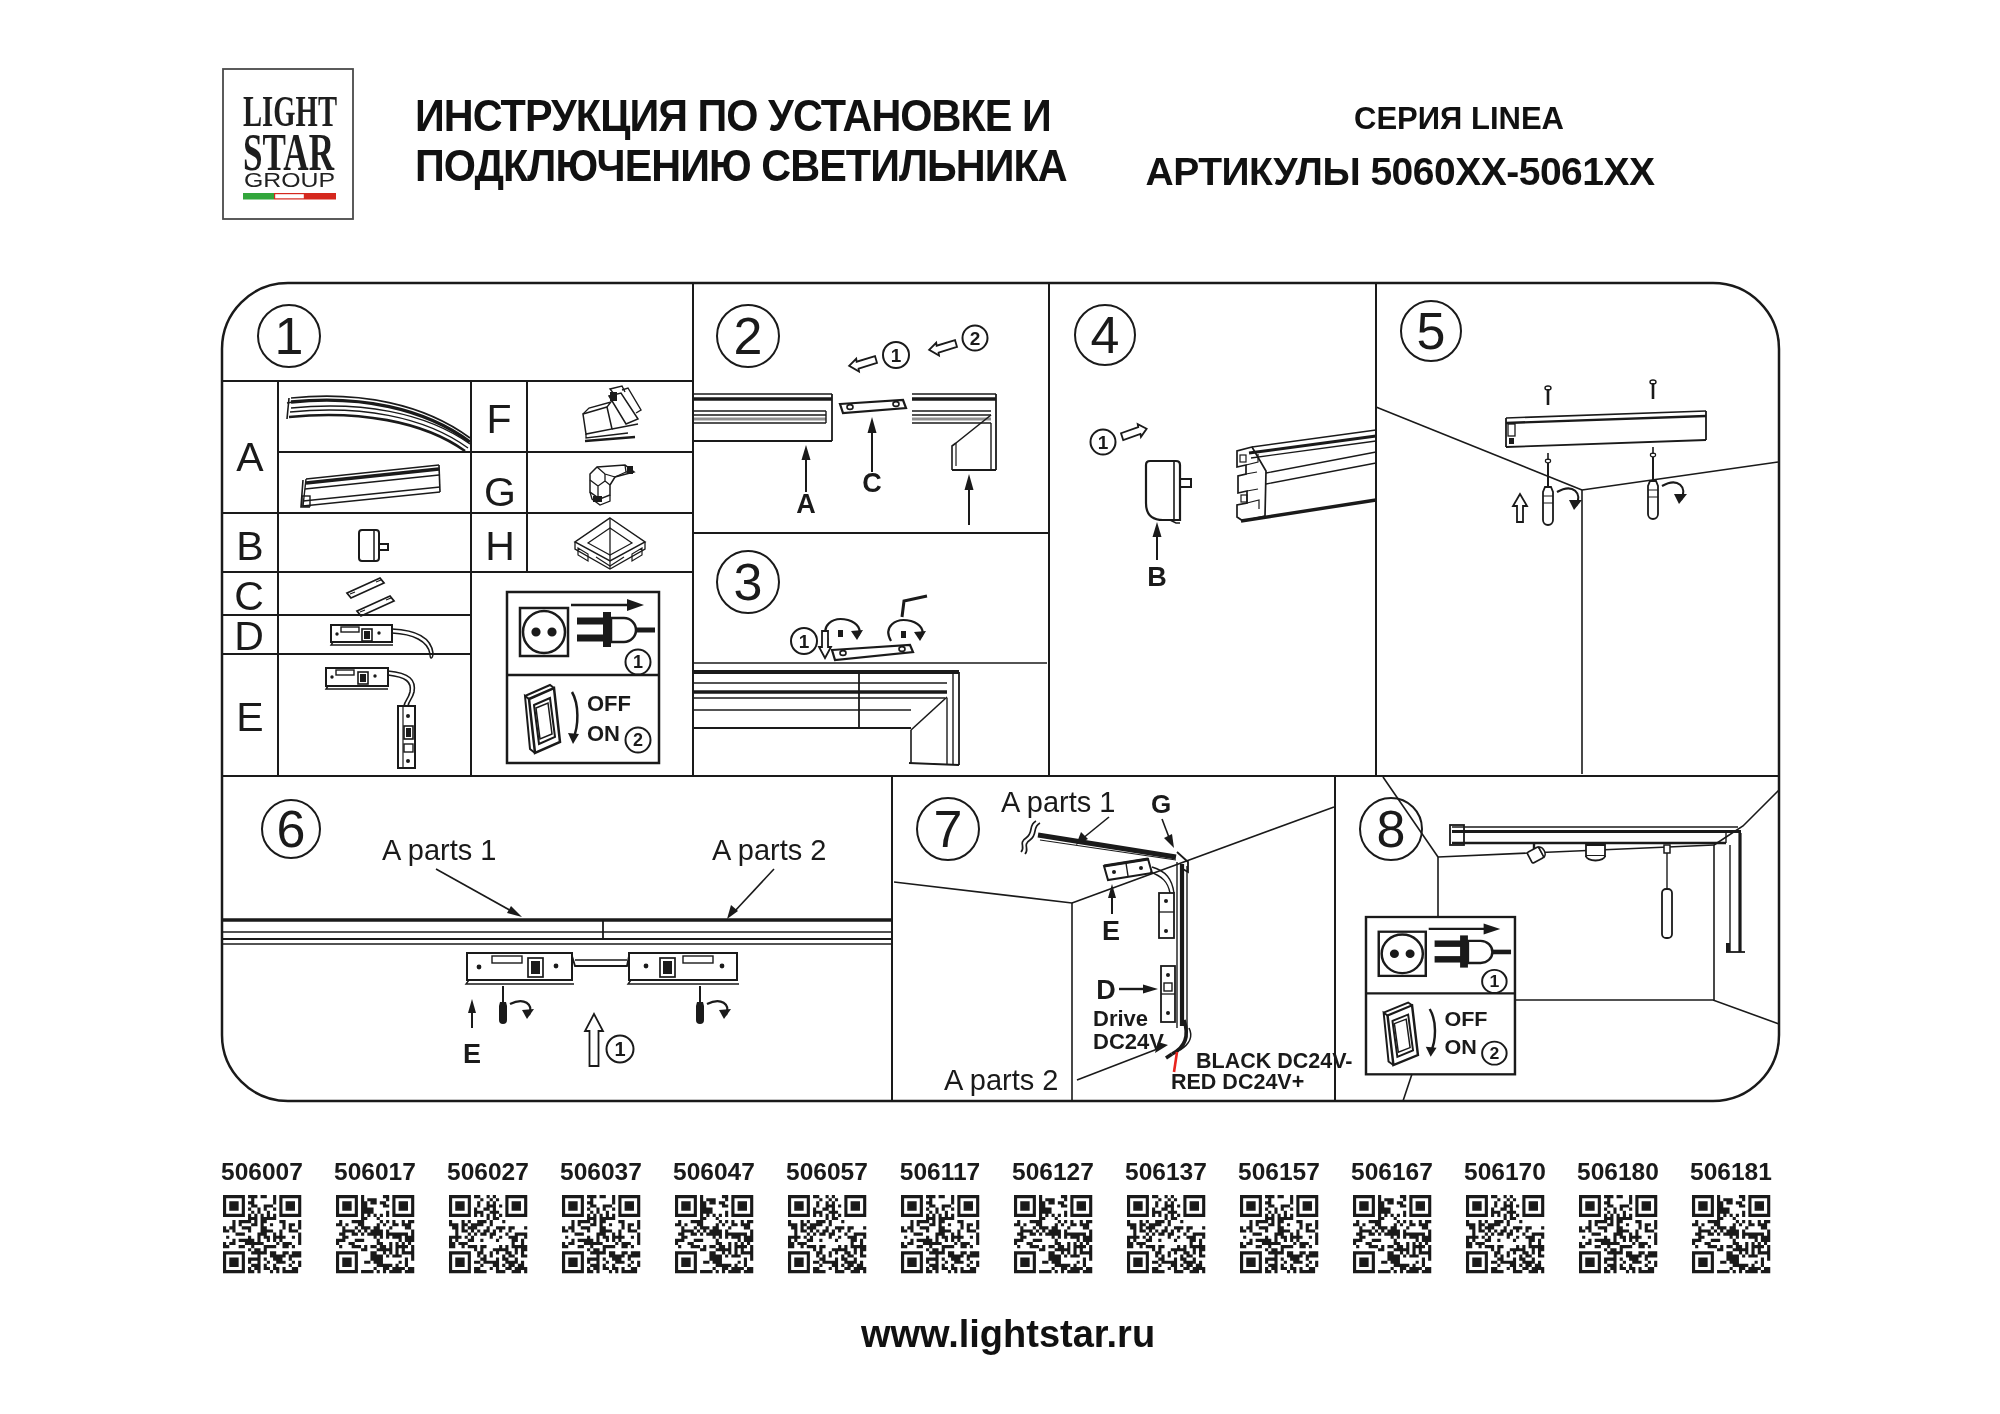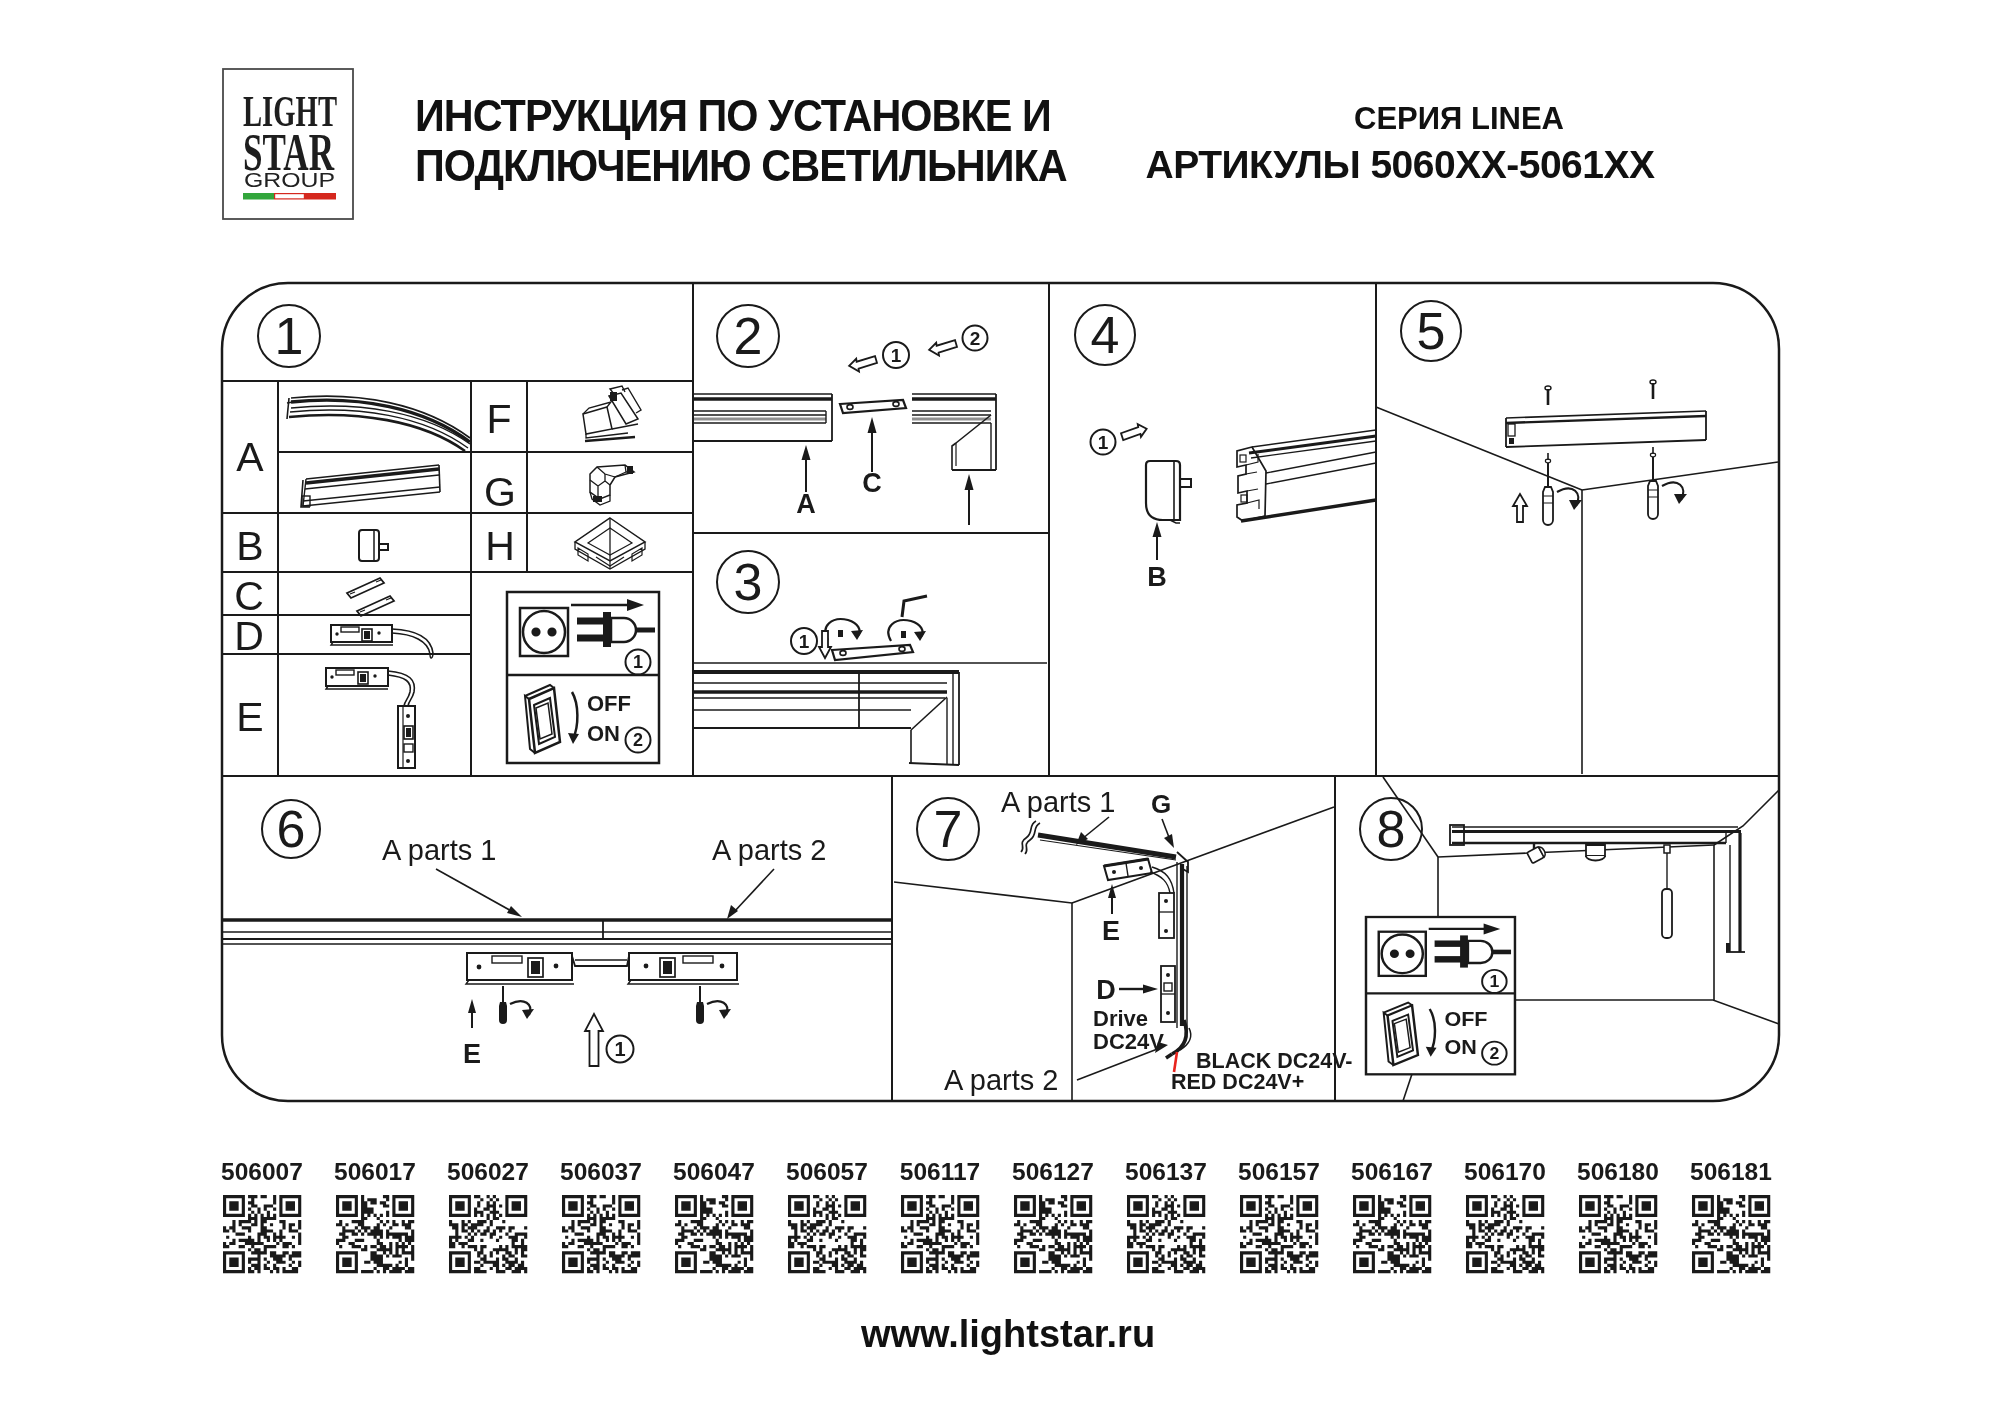--- a/index.html
+++ b/index.html
@@ -21,21 +21,21 @@
     <rect x="21" y="125" width="31" height="6.5" fill="#32a63c"></rect>
     <rect x="52.6" y="125.6" width="29.8" height="5.3" fill="#fff" stroke="#d5281e" stroke-width="1.2"></rect>
     <rect x="83" y="125" width="31" height="6.5" fill="#d5281e"></rect>
   </g>
 </svg>
 
 <div class="abs" style="left:415px;top:91px;font-weight:bold;font-size:44px;line-height:50px;letter-spacing:-1px;transform:scaleX(0.94);transform-origin:left top;white-space:nowrap;">ИНСТРУКЦИЯ ПО УСТАНОВКЕ И<br>ПОДКЛЮЧЕНИЮ СВЕТИЛЬНИКА</div>
 
 <div class="abs" style="left:1249px;top:101px;width:420px;text-align:center;font-weight:bold;font-size:31px;">СЕРИЯ LINEA</div>
 
-<div class="abs" style="left:1100px;top:143px;width:600px;text-align:center;font-weight:bold;font-size:39px;letter-spacing:-0.5px;">АРТИКУЛЫ 5060XX-5061XX</div>
+<div class="abs" style="left:1100px;top:150px;width:600px;text-align:center;font-weight:bold;font-size:39px;letter-spacing:-0.5px;">АРТИКУЛЫ 5060XX-5061XX</div>
 
 <svg class="abs" style="left:0;top:0;" width="2000" height="1414" viewBox="0 0 2000 1414" fill="none" stroke="#1a1a1a" stroke-width="2">
 <defs>
 <g id="legend" stroke="#1a1a1a">
 
   <rect x="0" y="0" width="152" height="171" stroke-width="2.5"></rect>
   <line x1="0" y1="83" x2="152" y2="83" stroke-width="2.5"></line>
 
   <rect x="13" y="16" width="48" height="48" stroke-width="2.5"></rect>
   <circle cx="37" cy="40" r="21" stroke-width="2.5"></circle>

